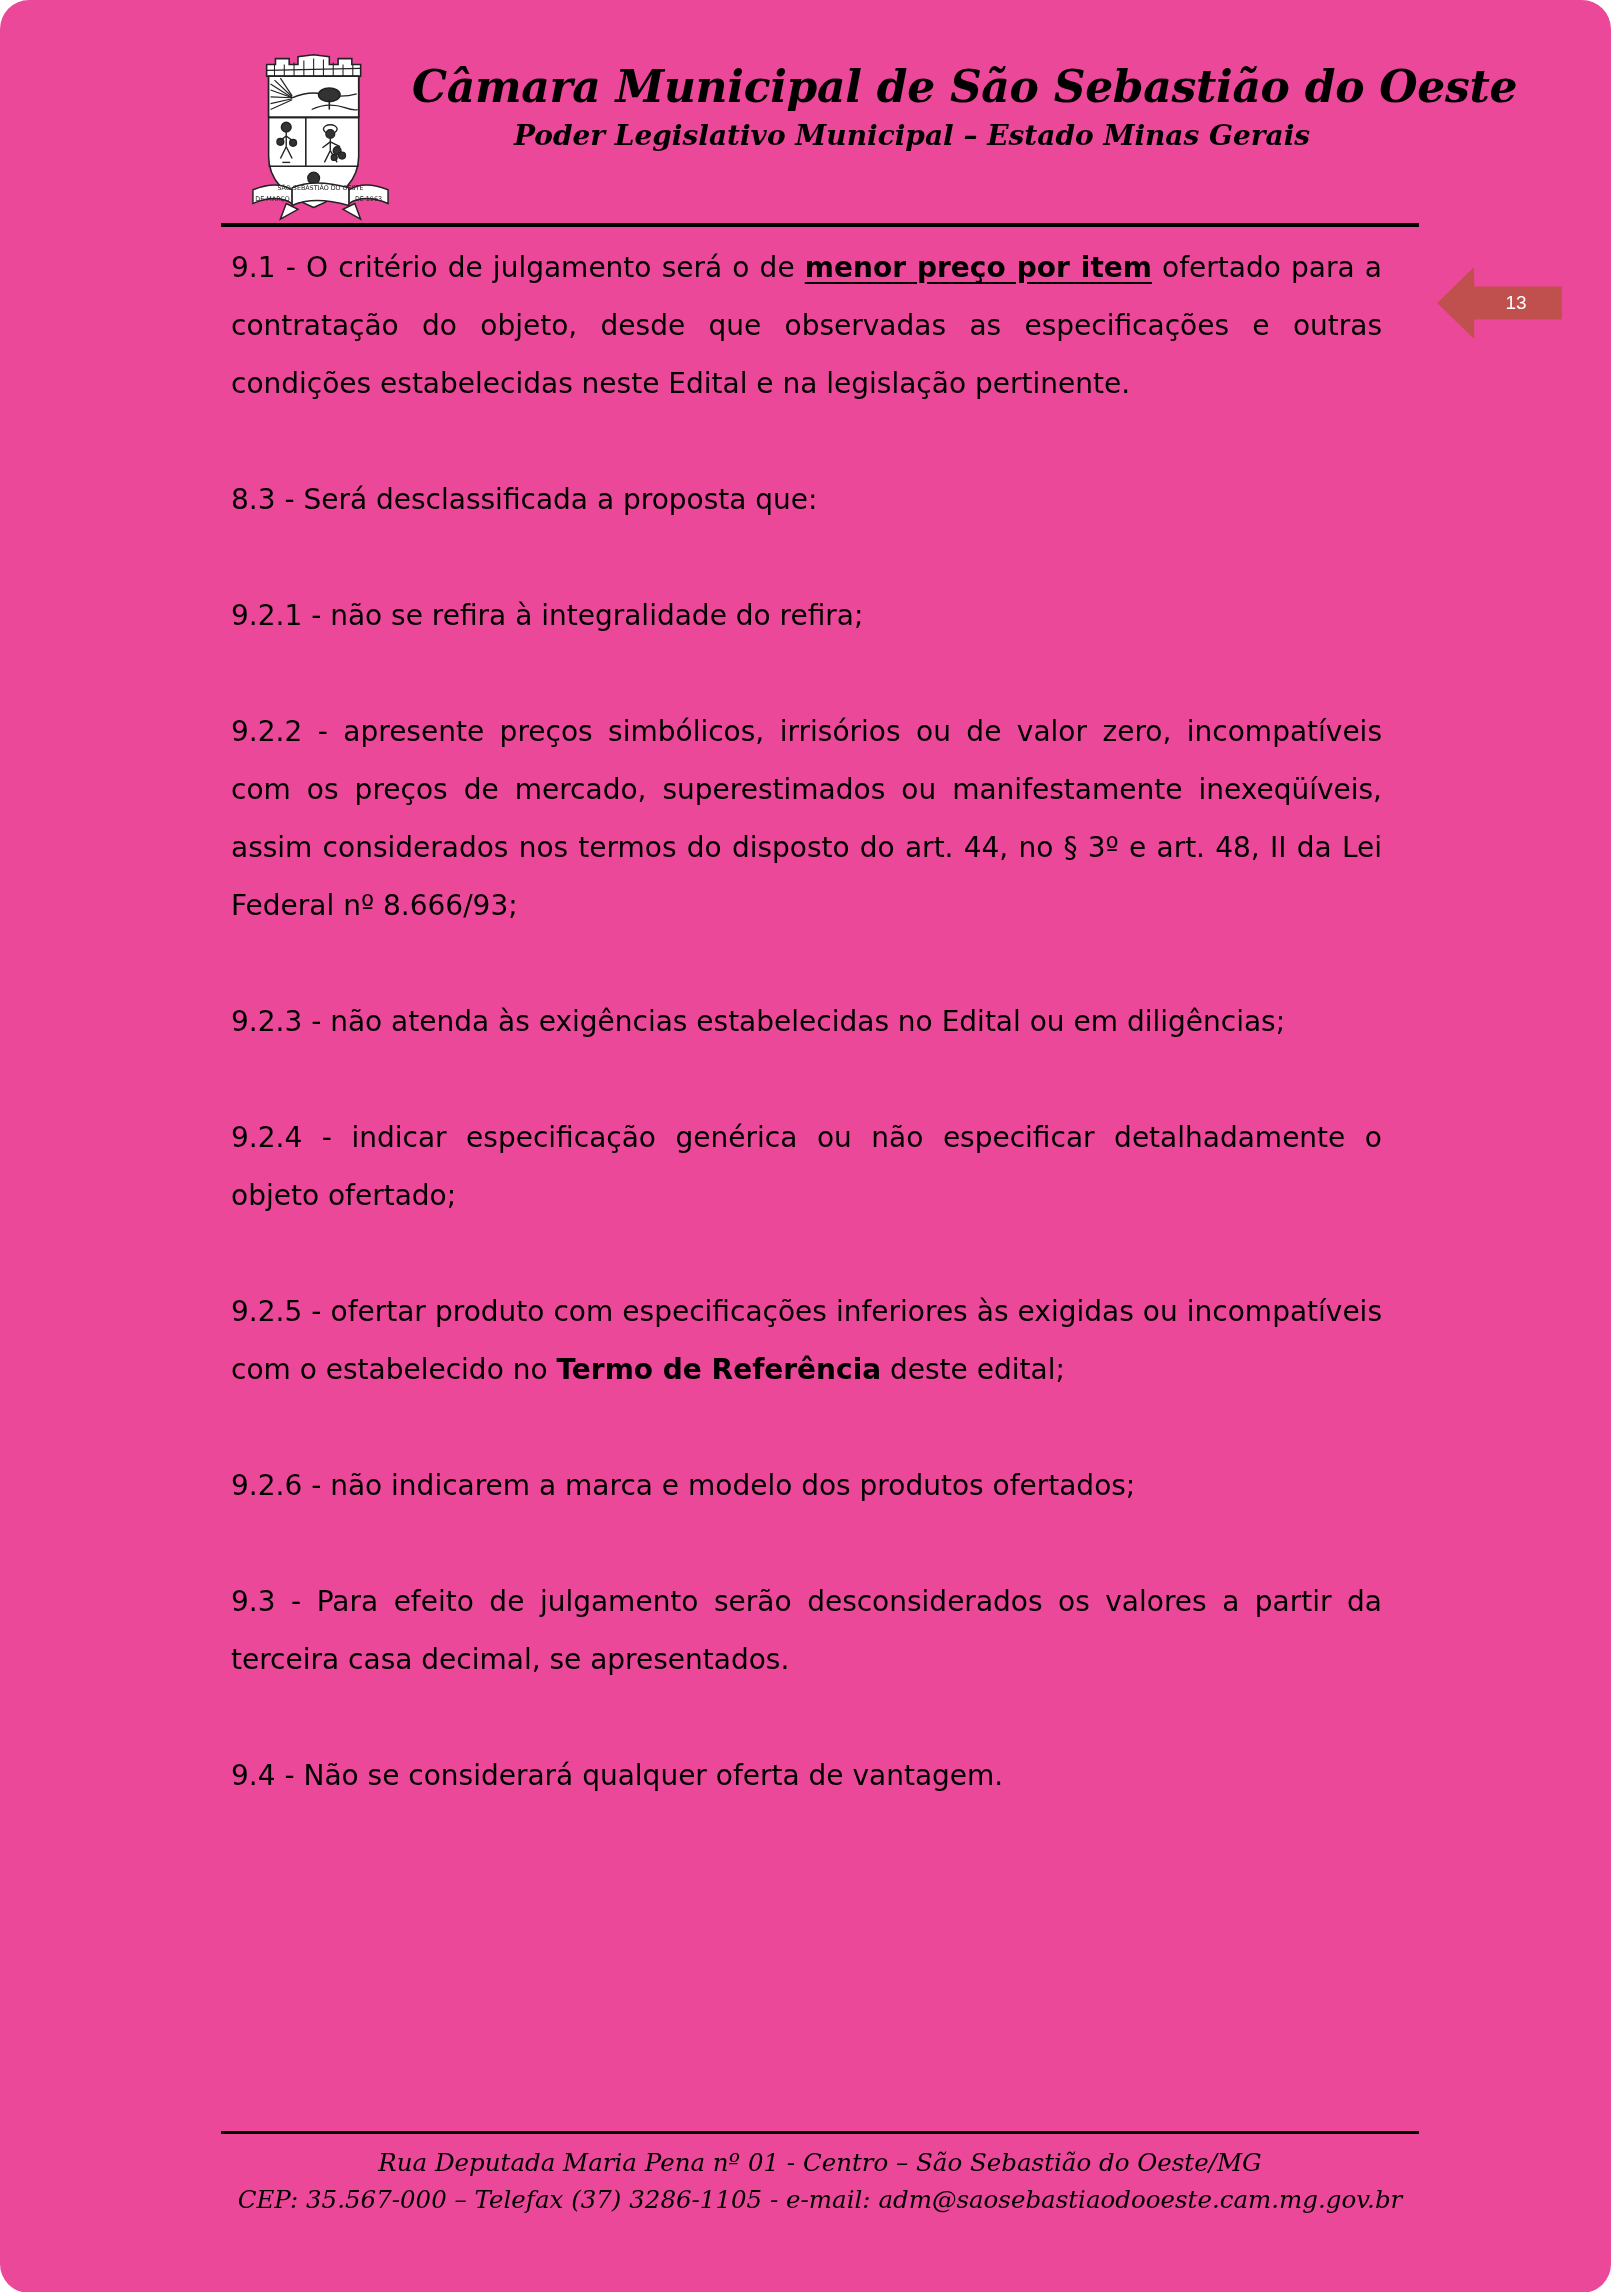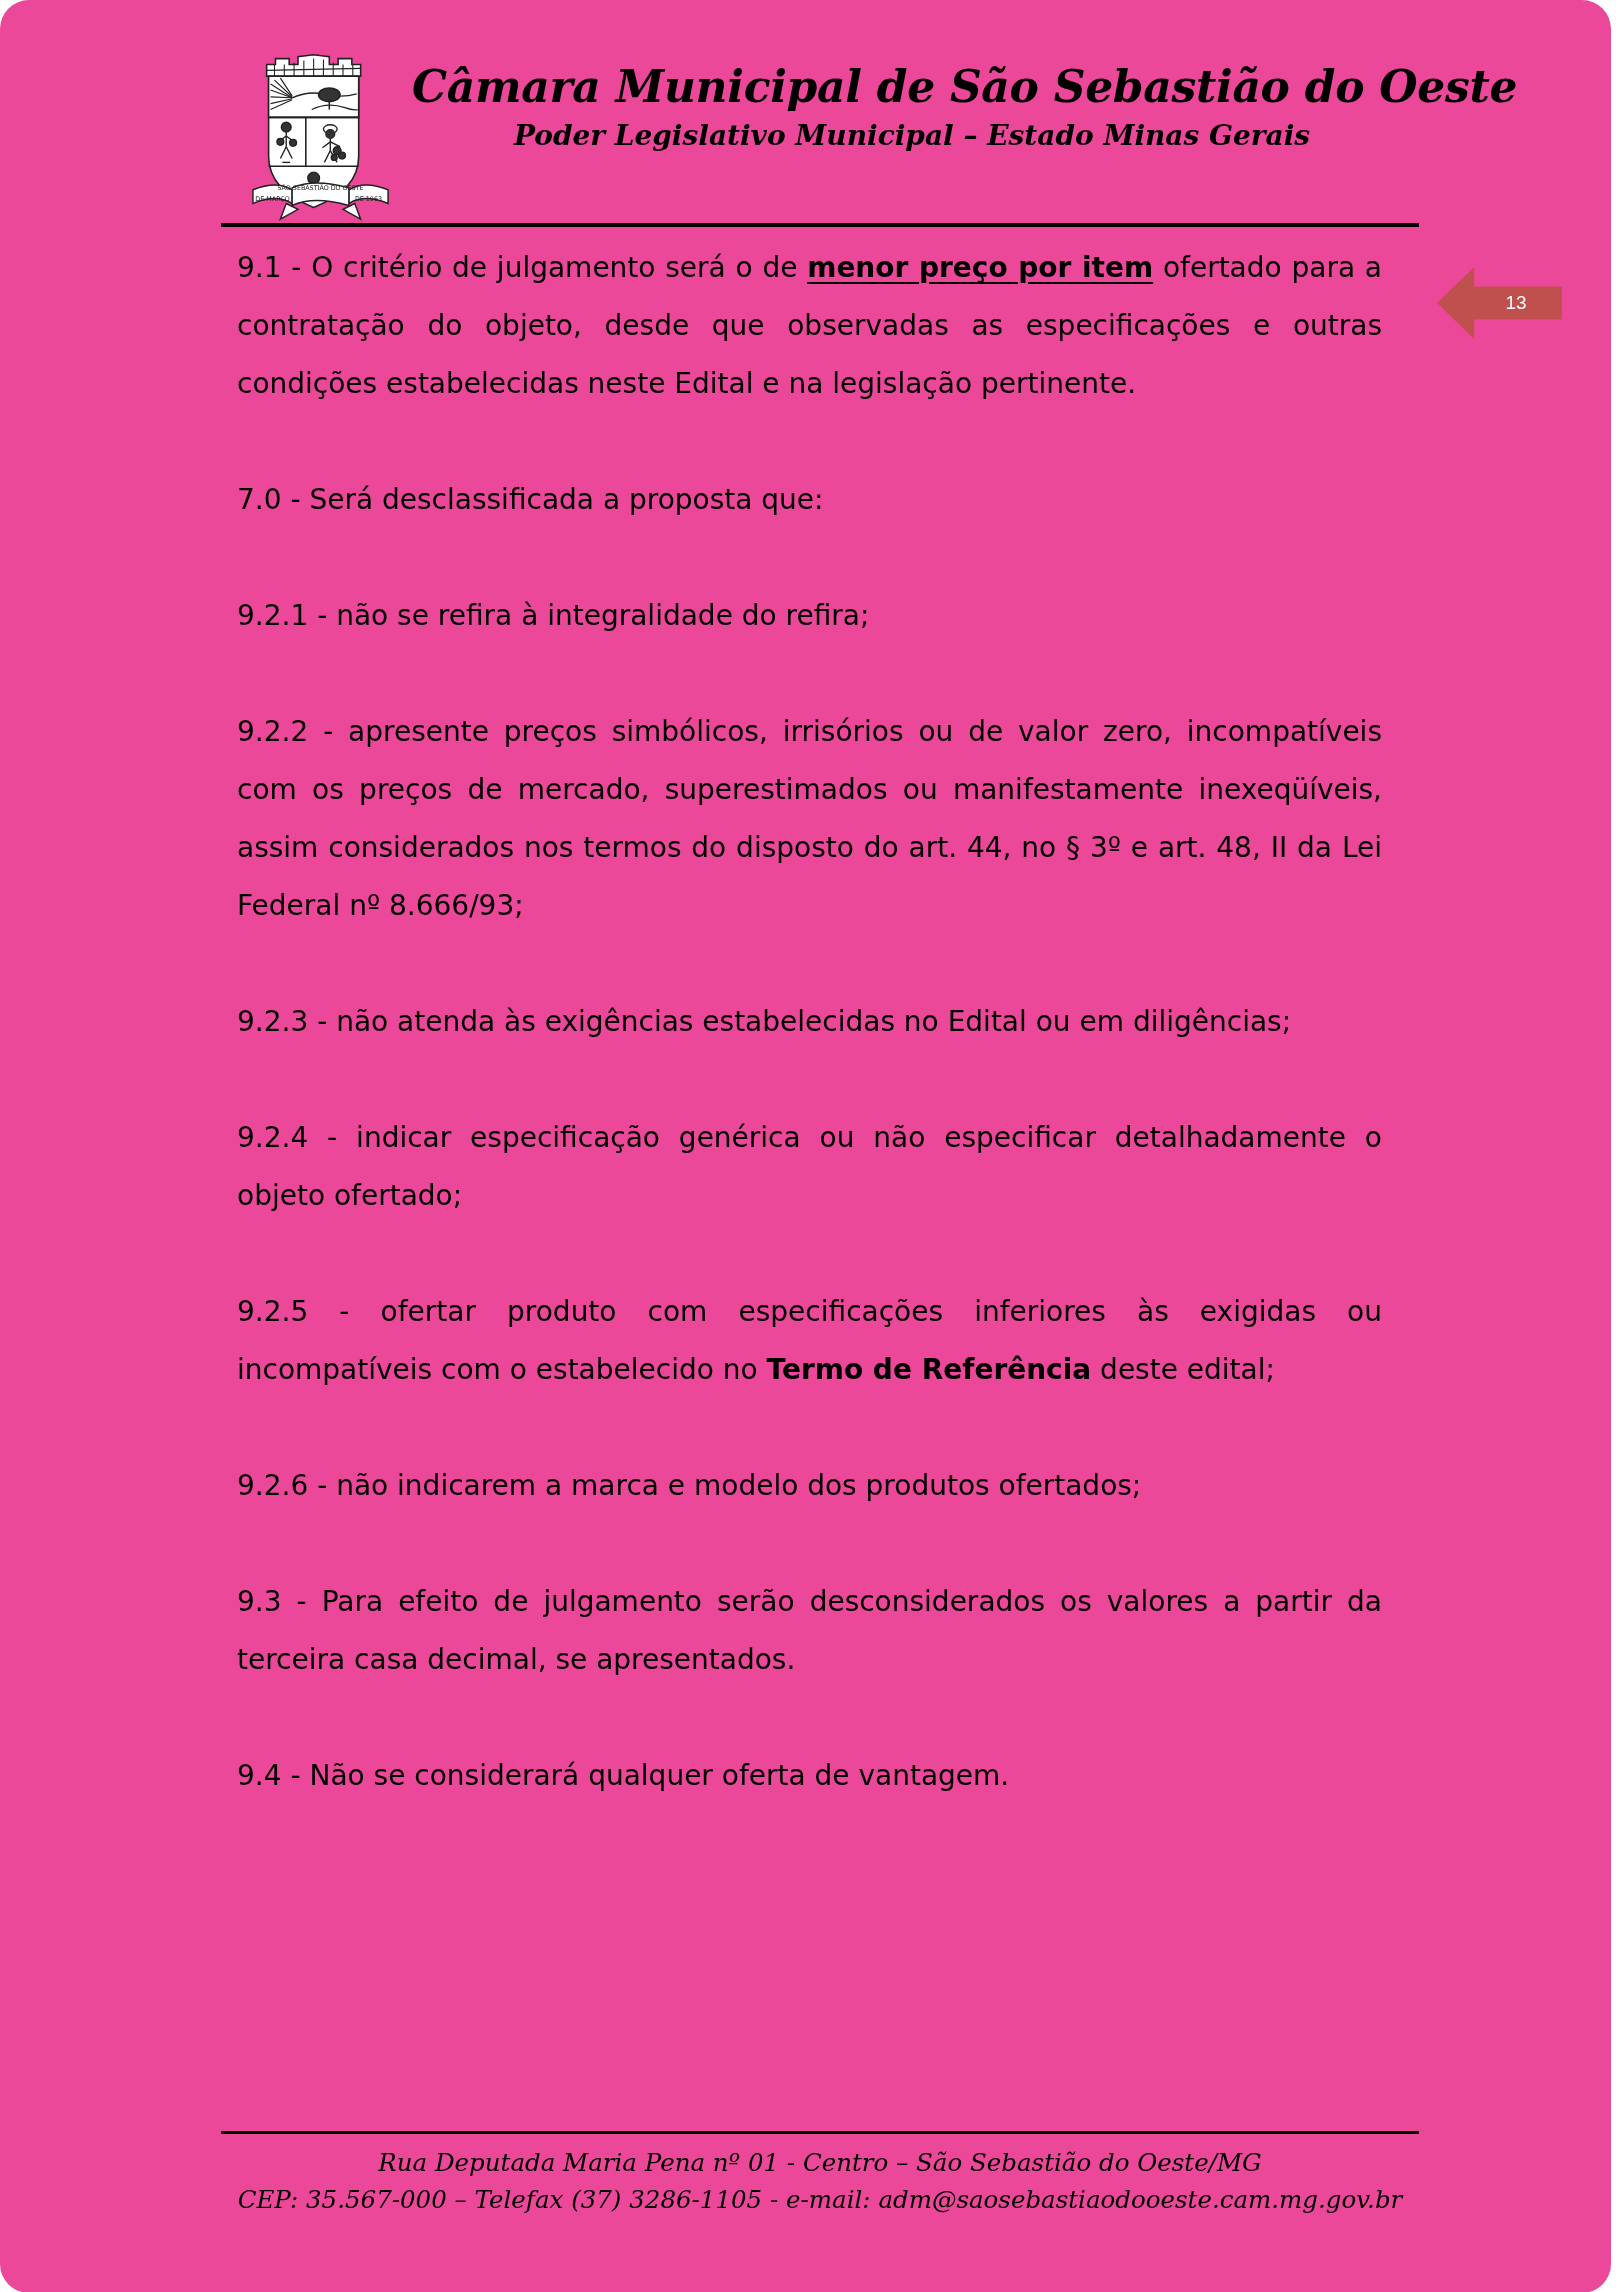--- a/index.html
+++ b/index.html
@@ -106,21 +106,21 @@
     top: 239px;
     width: 1161px;
   }
   .para {
     font-family: "DejaVu Sans", sans-serif;
     font-size: 28px;
     line-height: 58px;
     color: #000000;
     text-align: justify;
     text-justify: inter-word;
-    margin: 0 0 58px 16px;
+    margin: 0 0 58px 10px;
     word-spacing: 0px;
   }
   .para.last { margin-bottom: 0; }
   .para .bu {
     font-weight: bold;
     text-decoration: underline;
     text-underline-offset: 4.9px;
   }
 
   
@@ -253,21 +253,21 @@
 
   <div class="page-marker">
     <svg viewBox="0 0 128 78" width="125" height="76" aria-hidden="true">
       <polygon points="0,39 38,2 38,22 128,22 128,56 38,56 38,76" fill="#C0504D"></polygon>
     </svg>
     <div class="page-marker-num">13</div>
   </div>
 
   <div class="body" id="body-root">
       <p class="para"><span>9.1 - O critério de julgamento será o de </span><span class="bu">menor preço por item</span><span> ofertado para a contratação do objeto, desde que observadas as especificações e outras condições estabelecidas neste Edital e na legislação pertinente.</span></p>
-      <p class="para"><span>7.0 - Será desclassificada a proposta que:</span></p>
+      <p class="para"><span>8.3 - Será desclassificada a proposta que:</span></p>
       <p class="para"><span>9.2.1 - não se refira à integralidade do refira;</span></p>
       <p class="para"><span>9.2.2 - apresente preços simbólicos, irrisórios ou de valor zero, incompatíveis com os preços de mercado, superestimados ou manifestamente inexeqüíveis, assim considerados nos termos do disposto do art. 44, no § 3º e art. 48, II da Lei Federal nº 8.666/93;</span></p>
       <p class="para"><span>9.2.3 - não atenda às exigências estabelecidas no Edital ou em diligências;</span></p>
       <p class="para"><span>9.2.4 - indicar especificação genérica ou não especificar detalhadamente o objeto ofertado;</span></p>
       <p class="para"><span>9.2.5 - ofertar produto com especificações inferiores às exigidas ou incompatíveis com o estabelecido no </span><span style="font-weight: bold;">Termo de Referência</span><span> deste edital;</span></p>
       <p class="para"><span>9.2.6 - não indicarem a marca e modelo dos produtos ofertados;</span></p>
       <p class="para"><span>9.3 - Para efeito de julgamento serão desconsiderados os valores a partir da terceira casa decimal, se apresentados.</span></p>
       <p class="para last"><span>9.4 - Não se considerará qualquer oferta de vantagem.</span></p>
     </div>
 

